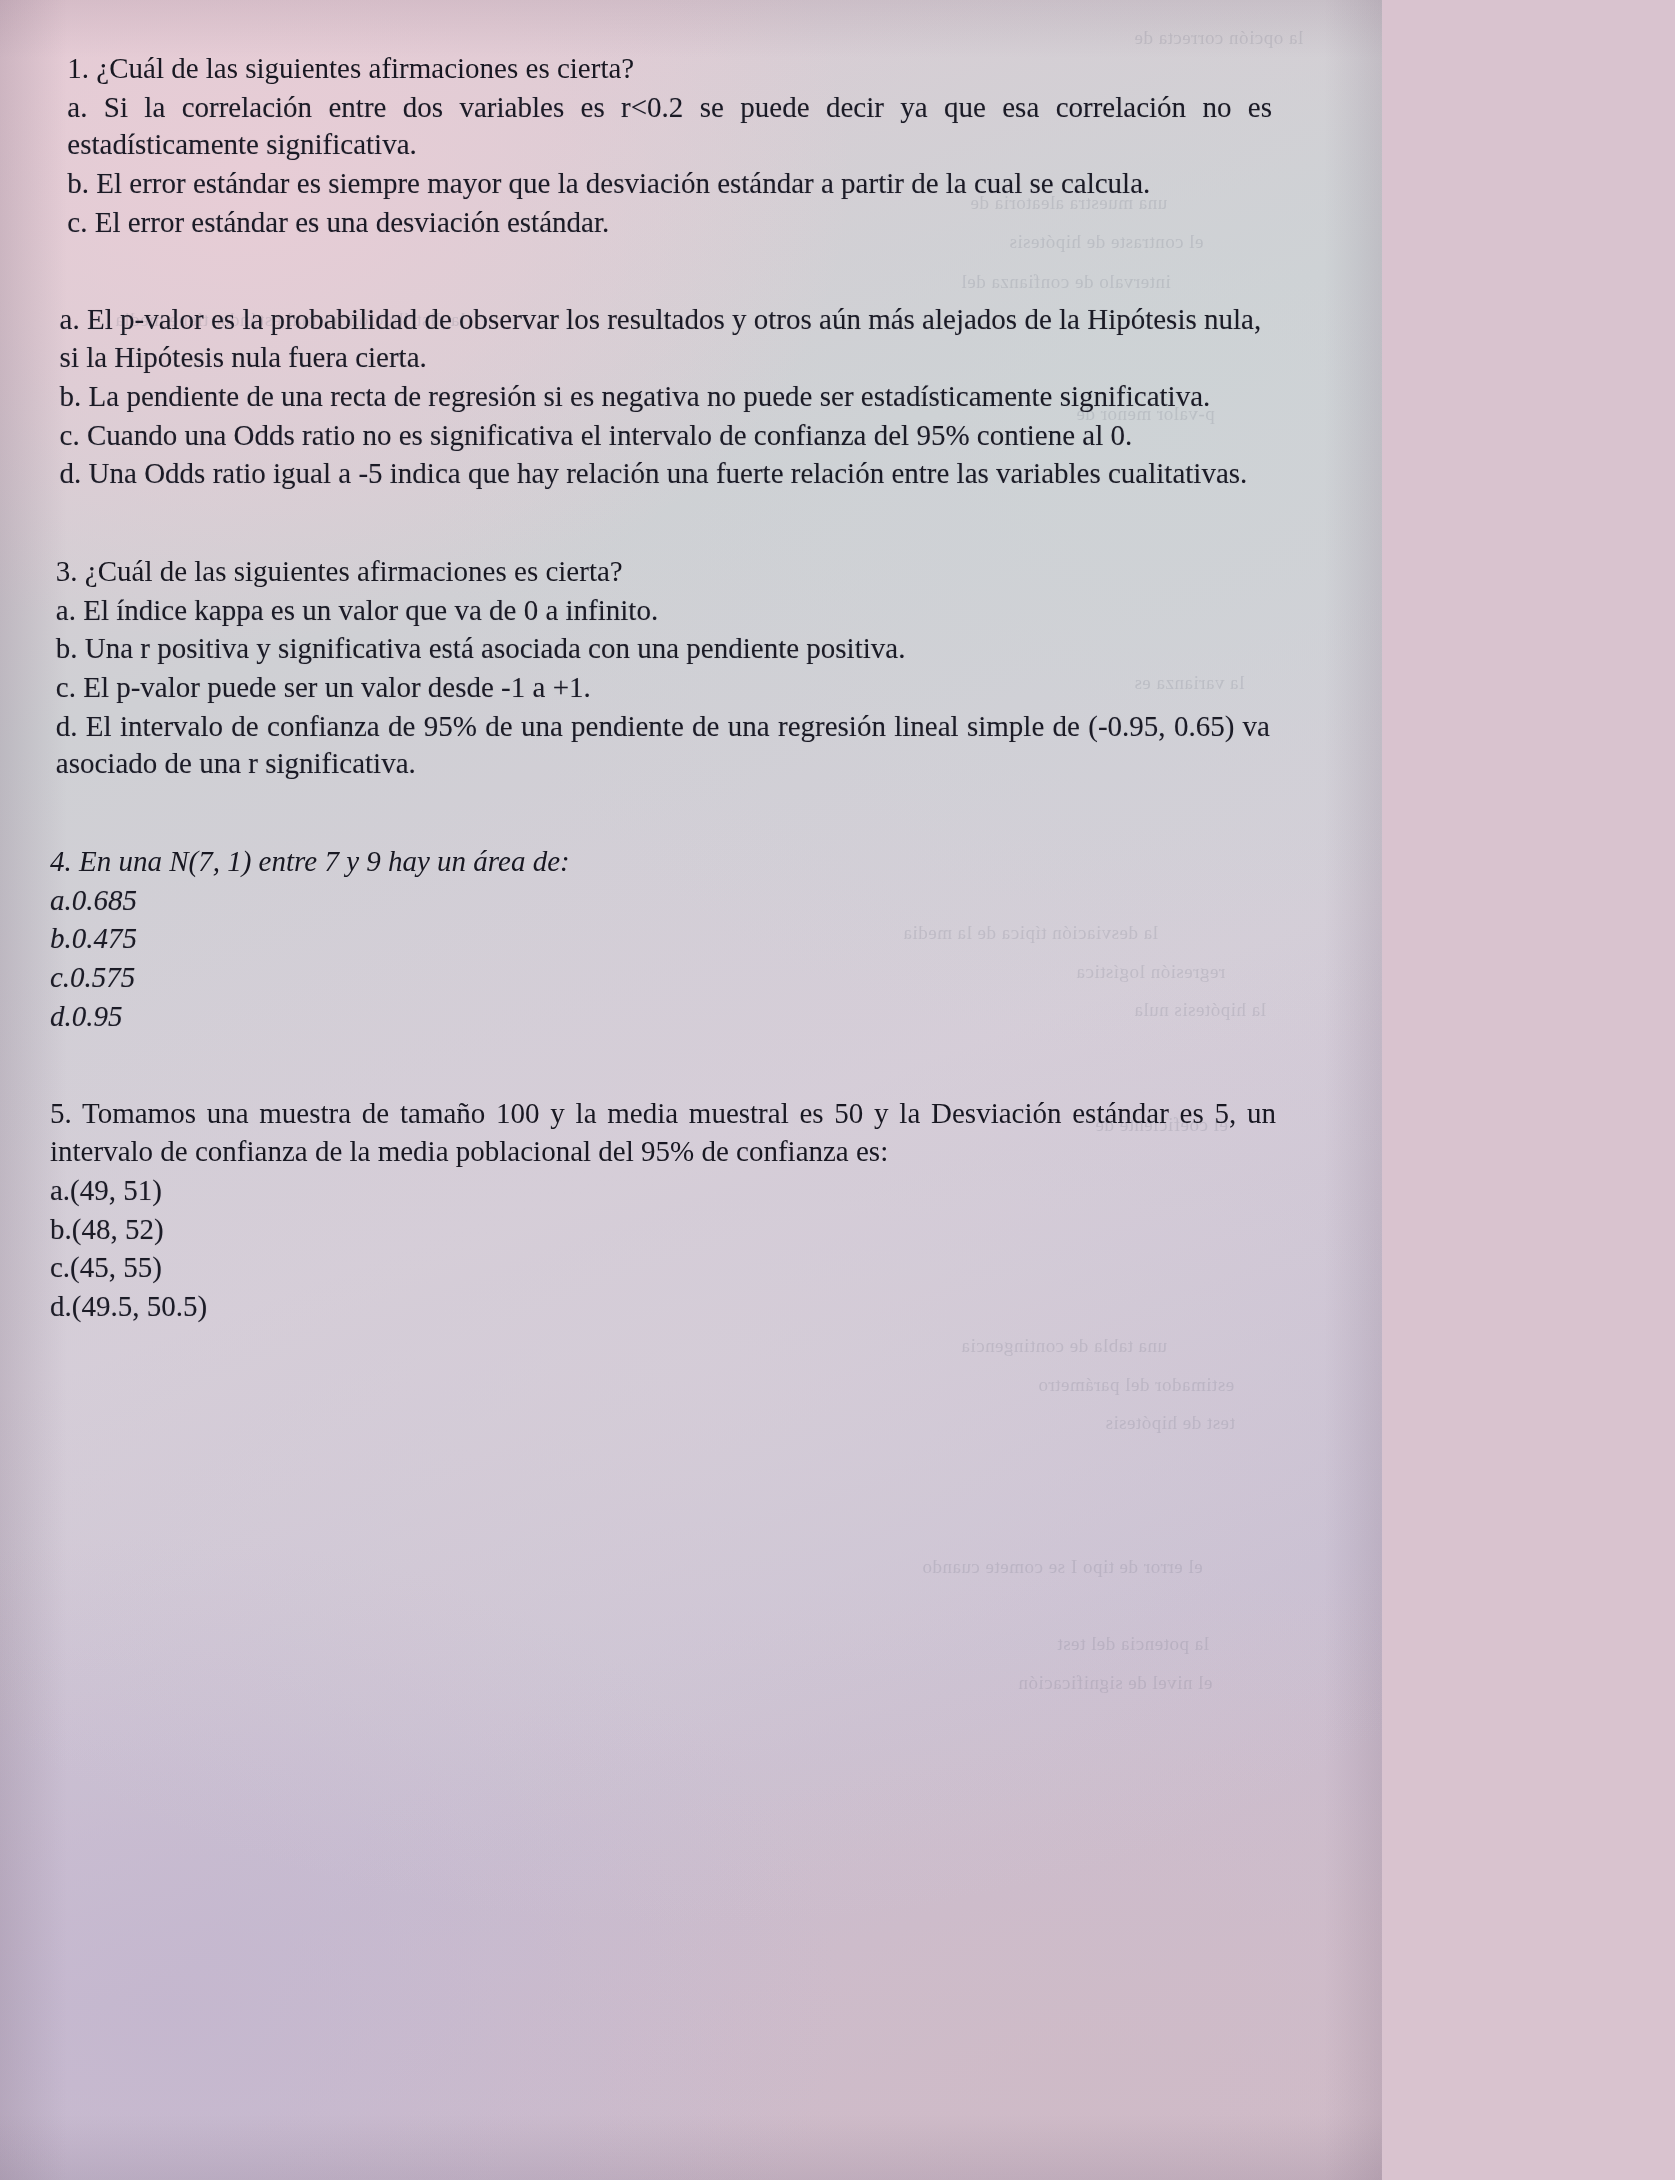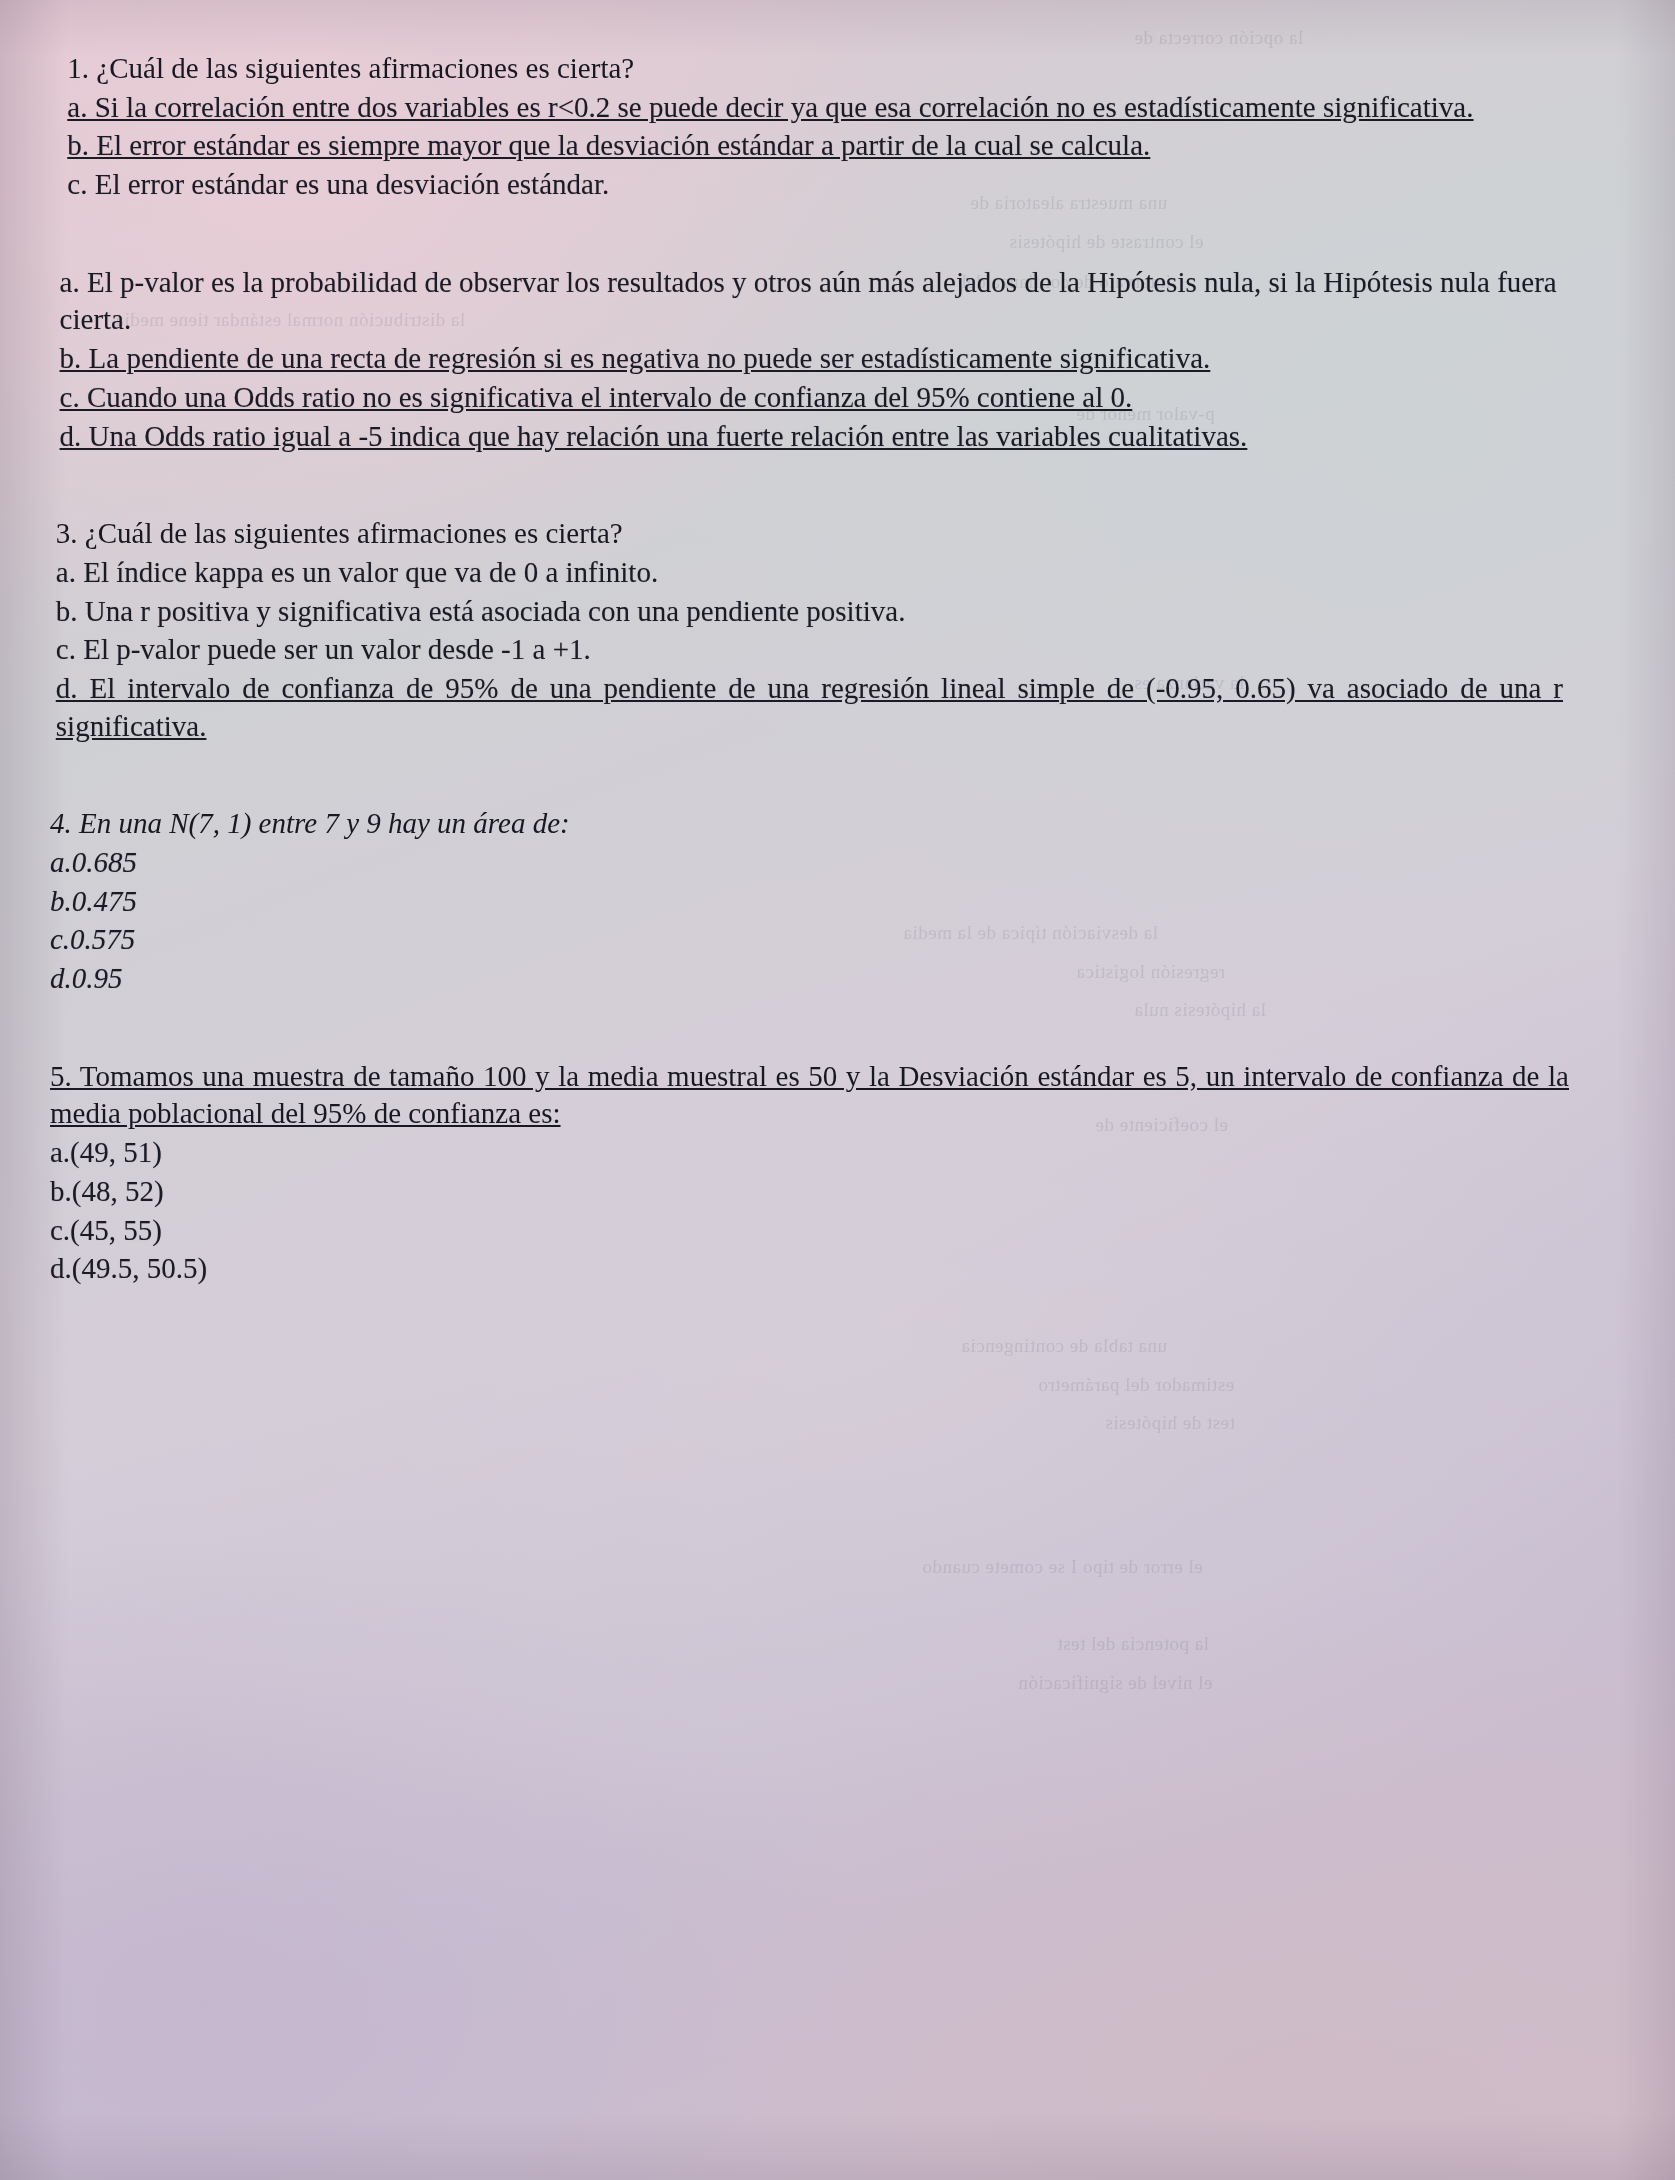--- a/index.html
+++ b/index.html
@@ -10,21 +10,21 @@
     width: 1675px;
     height: 2181px;
     background: #d9c3cf;
     font-family: "Liberation Serif", serif;
     overflow: hidden;
   }
 
   
   #page {
     position: relative;
-    width: 1675px;
+    width: 1382px;
     height: 2181px;
     background:
       radial-gradient(ellipse 865px 672px at 18% 8%, rgba(232,205,214,0.95) 0%, rgba(232,205,214,0.0) 70%),
       radial-gradient(ellipse 1057px 865px at 85% 20%, rgba(205,212,214,0.75) 0%, rgba(205,212,214,0.0) 72%),
       radial-gradient(ellipse 1249px 769px at 50% 62%, rgba(214,206,216,0.7) 0%, rgba(214,206,216,0.0) 75%),
       radial-gradient(ellipse 961px 672px at 12% 92%, rgba(196,182,206,0.85) 0%, rgba(196,182,206,0.0) 70%),
       radial-gradient(ellipse 1153px 730px at 78% 96%, rgba(206,186,198,0.8) 0%, rgba(206,186,198,0.0) 72%),
       linear-gradient(160deg, #e3c9d4 0%, #cfd0d4 28%, #d5cdd8 52%, #c9bfd2 76%, #d2bcc9 100%);
     box-sizing: border-box;
   }
@@ -74,21 +74,20 @@
   }
 
   .stem {
     font-size: 29px;
     line-height: 1.30;
   }
 
   .just {
     text-align: justify;
     text-justify: inter-word;
-    text-decoration: underline;
   }
 
   .q1 { padding-left: 17.3px; padding-right: 33px; }
   .q2 { padding-left: 9.6px; padding-right: 23px; }
   .q3 { padding-left: 5.8px; padding-right: 35px; }
   .q4 { padding-left: 0px; font-style: italic; }
   .q5 { padding-left: 0px; padding-right: 29px; }
 
   .opt { margin-top: 1px; }
 </style>

